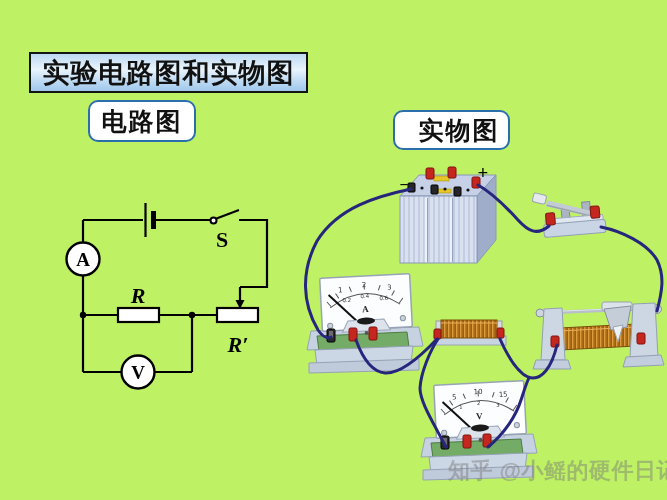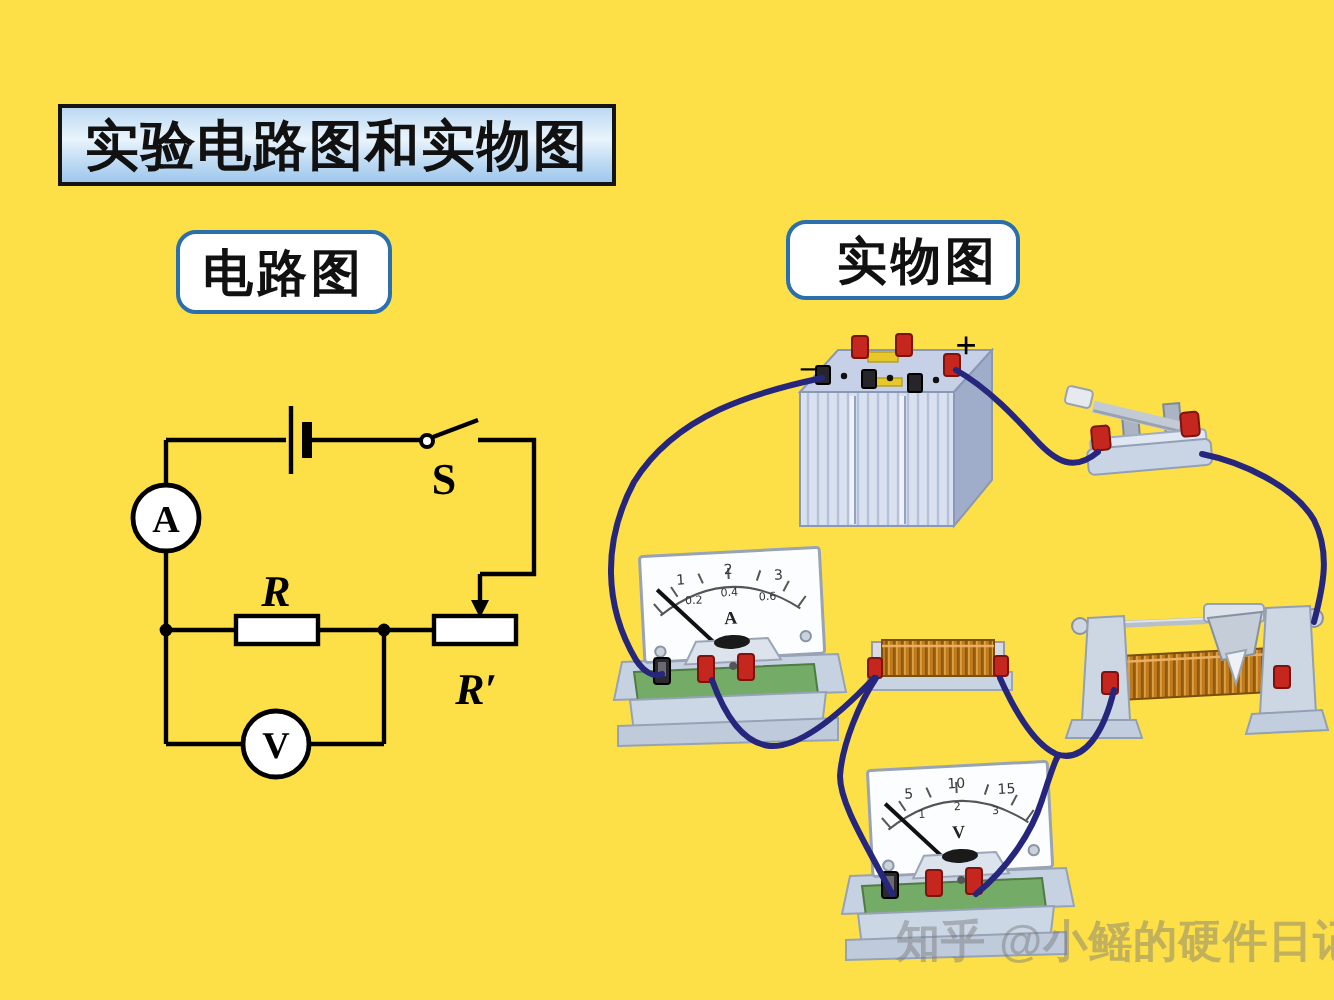--- a/index.html
+++ b/index.html
@@ -1,33 +1,33 @@
 <!DOCTYPE html>
 <html><head>
 <meta charset="utf-8">
 <style>
   html,body{margin:0;padding:0;background:#ffffff;}
   #canvas{
-    position:relative;width:667px;height:500px;background:#fde047;overflow:hidden;
+    position:relative;width:667px;height:500px;background:#bef264;overflow:hidden;
     font-family:"Liberation Serif","DejaVu Serif",serif;
   }
   .abs{position:absolute;}
   #title-box{
     left:29px;top:52px;width:279px;height:41px;
     border:2.5px solid #141414;box-sizing:border-box;
     background:linear-gradient(180deg,#bcd9f3 0%,#e9f4fc 42%,#c3ddf4 70%,#9fc7ec 100%);
     display:flex;align-items:center;justify-content:center;
     font-weight:bold;font-size:27px;color:#111;letter-spacing:1px;
   }
   .pill-box{
     border:2.5px solid #2c6fad;border-radius:10px;background:#ffffff;
     box-sizing:border-box;display:flex;align-items:center;justify-content:center;
     font-weight:bold;font-size:25px;color:#111;letter-spacing:2px;
   }
-  #circuit-label{left:88px;top:115px;width:108px;height:42px;}
+  #circuit-label{left:88px;top:100px;width:108px;height:42px;}
   #physical-label{left:393px;top:110px;width:117px;height:40px;padding-left:15px;}
   #scene{left:0;top:0;width:667px;height:500px;}
   #watermark{
     left:448px;top:456px;width:219px;height:30px;
     font-family:"Liberation Sans","DejaVu Sans",sans-serif;
     font-weight:700;font-size:22px;color:rgba(120,120,120,0.45);
     letter-spacing:0.5px;white-space:nowrap;
   }
   text{font-family:"Liberation Serif","DejaVu Serif",serif;}
   .sch-label{font-weight:bold;fill:#000;}

